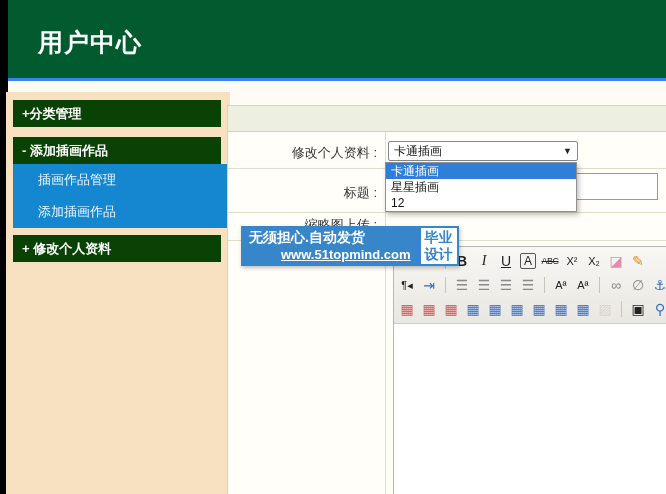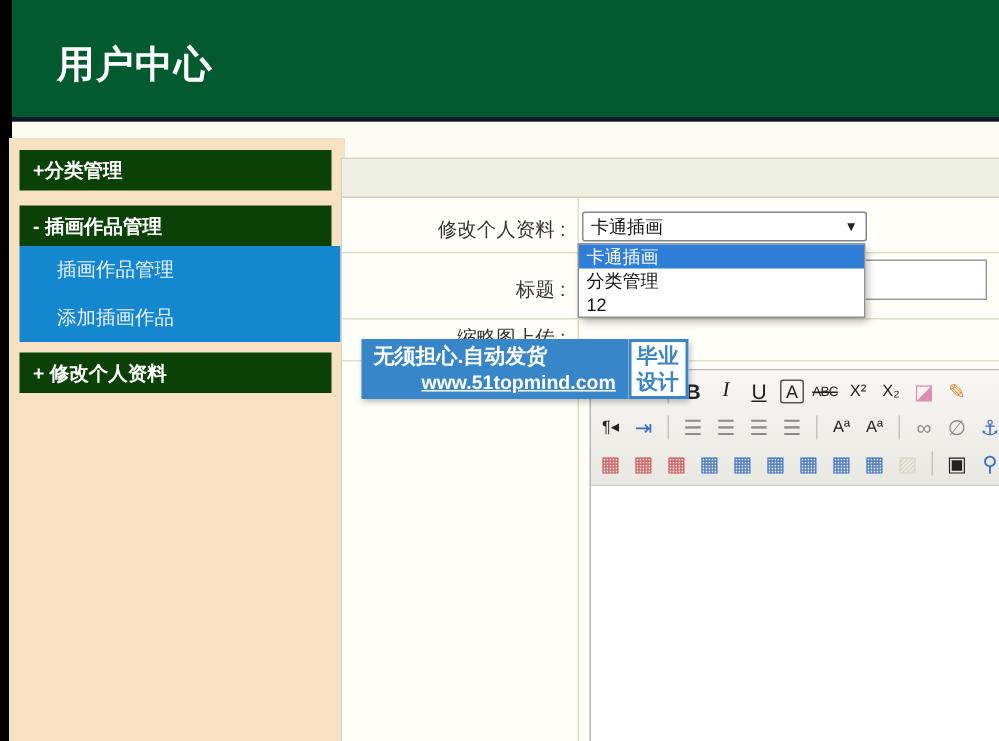--- a/index.html
+++ b/index.html
@@ -11,21 +11,21 @@
     --sidebar_cream:#f8e1c1;
   }
   *{margin:0;padding:0;box-sizing:border-box;}
   html,body{width:666px;height:494px;overflow:hidden;}
   body{font-family:"Liberation Sans","DejaVu Sans",sans-serif;background:#fdfcf4;position:relative;}
   .screen{position:absolute;inset:0;width:666px;height:494px;overflow:hidden;}
 
   .left-strip{position:absolute;left:0;top:0;width:8px;height:494px;background:#000;}
 
   header.banner{position:absolute;left:8px;top:0;width:658px;height:81px;
-    background:var(--header_green);border-bottom:3px solid #0f172a;}
+    background:var(--header_green);border-bottom:3px solid #3b82f6;}
   .banner h1{color:#fff;font-size:25px;font-weight:bold;letter-spacing:1px;
     position:absolute;left:30px;top:26px;}
 
   aside.sidebar{position:absolute;left:6px;top:92px;width:224px;height:402px;
     background:var(--sidebar_cream);}
   .menu-green{margin:0 9px 0 7px;background:var(--menu_green);color:#fff;
     font-size:13px;font-weight:bold;height:27px;line-height:27px;padding-left:9px;cursor:pointer;}
   .m1{margin-top:8px;}
   .m2{margin-top:10px;}
   .m3{margin-top:7px;}
@@ -96,21 +96,21 @@
 
 <div class="screen">
   <div class="left-strip"></div>
 
   <header class="banner">
     <h1>用户中心</h1>
   </header>
 
   <aside class="sidebar">
     <div class="menu-green m1">+分类管理</div>
-    <div class="menu-green m2">- 插画作品管理</div>
+    <div class="menu-green m2">- 添加插画作品</div>
     <div class="blue-block">
       <div class="menu-blue">插画作品管理</div>
       <div class="menu-blue">添加插画作品</div>
     </div>
     <div class="menu-green m3">+ 修改个人资料</div>
   </aside>
 
   <main class="panel">
     <div class="panel-band"></div>
 
@@ -188,21 +188,21 @@
             </div>
           </div>
           <div class="edit-area"></div>
         </div>
       </div>
     </div>
   </main>
 
   <div class="dropdown">
     <div class="opt sel">卡通插画</div>
-    <div class="opt">分类管理</div>
+    <div class="opt">星星插画</div>
     <div class="opt">12</div>
   </div>
 
   <div class="watermark">
     <div class="wm-blue">
       <div class="wm-line1">无须担心.自动发货</div>
       <div class="wm-url">www.51topmind.com</div>
     </div>
     <div class="wm-badge">
       <div>毕业</div>

